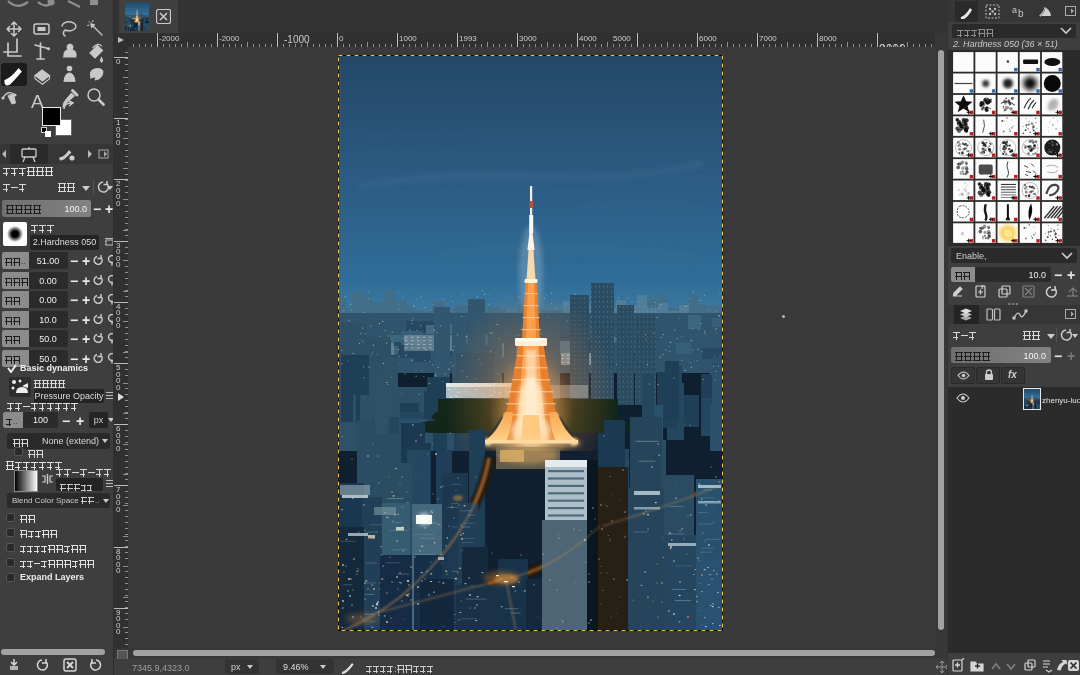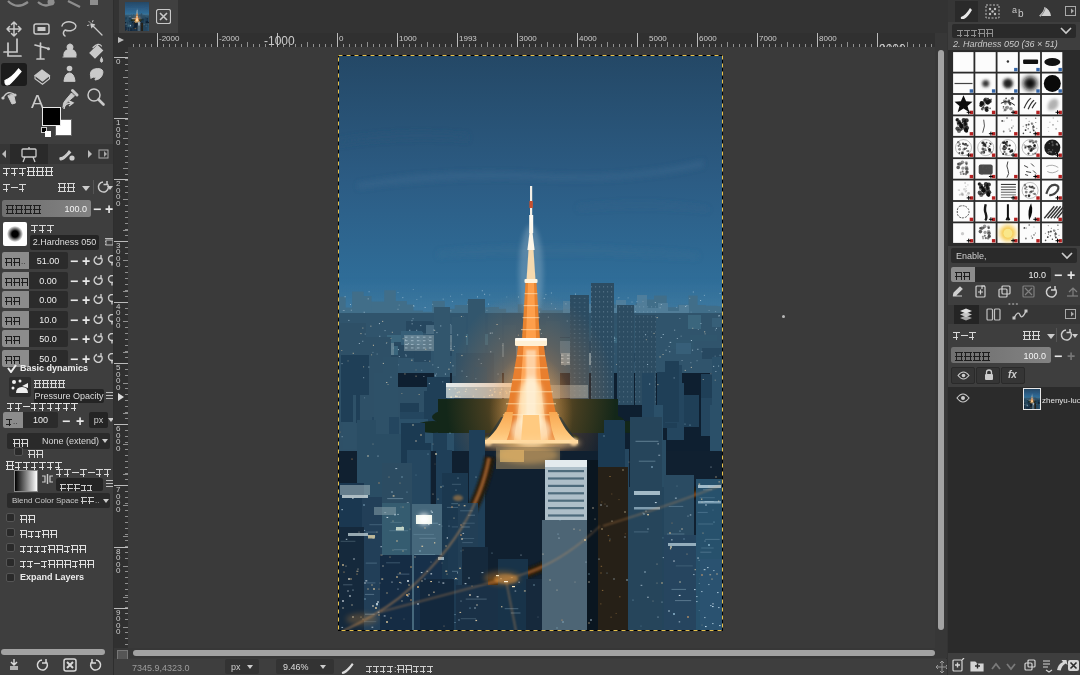--- a/index.html
+++ b/index.html
@@ -329,33 +329,33 @@
       </svg>
     </div>
 <div class="abs" style="left:128px;top:33px;width:807px;height:14px;background:#303030;overflow:hidden">
       <div class="abs" style="left:0;top:11px;width:807px;height:3px;background:repeating-linear-gradient(90deg,transparent 0,transparent 5px,#8f8f8f 5px,#8f8f8f 6px)"></div>
       <div class="abs" style="left:0;top:9px;width:807px;height:5px;background:repeating-linear-gradient(90deg,transparent 0,transparent 29px,#8f8f8f 29px,#8f8f8f 30px)"></div>
       <div class="abs" style="left:29px;top:0;width:1px;height:14px;background:#bbb"></div>
       <div class="abs" style="left:31px;top:1px;font-size:8px;color:#ccc">-2000</div>
       <div class="abs" style="left:89px;top:0;width:1px;height:14px;background:#bbb"></div>
       <div class="abs" style="left:91px;top:1px;font-size:8px;color:#ccc">-2000</div>
       <div class="abs" style="left:149px;top:0;width:1px;height:14px;background:#bbb"></div>
-      <div class="abs" style="left:136px;top:1px;font-size:12px;color:#ccc">-1000</div>
+      <div class="abs" style="left:156px;top:1px;font-size:10px;color:#ccc">-1000</div>
       <div class="abs" style="left:209px;top:0;width:1px;height:14px;background:#bbb"></div>
       <div class="abs" style="left:211px;top:1px;font-size:8px;color:#ccc">0</div>
       <div class="abs" style="left:269px;top:0;width:1px;height:14px;background:#bbb"></div>
       <div class="abs" style="left:271px;top:1px;font-size:8px;color:#ccc">1000</div>
       <div class="abs" style="left:329px;top:0;width:1px;height:14px;background:#bbb"></div>
       <div class="abs" style="left:331px;top:1px;font-size:8px;color:#ccc">1993</div>
       <div class="abs" style="left:389px;top:0;width:1px;height:14px;background:#bbb"></div>
       <div class="abs" style="left:391px;top:1px;font-size:8px;color:#ccc">3000</div>
       <div class="abs" style="left:449px;top:0;width:1px;height:14px;background:#bbb"></div>
       <div class="abs" style="left:451px;top:1px;font-size:8px;color:#ccc">4000</div>
       <div class="abs" style="left:509px;top:0;width:1px;height:14px;background:#bbb"></div>
-      <div class="abs" style="left:521px;top:1px;font-size:8px;color:#ccc">5000</div>
+      <div class="abs" style="left:485px;top:1px;font-size:8px;color:#ccc">5000</div>
       <div class="abs" style="left:569px;top:0;width:1px;height:14px;background:#bbb"></div>
       <div class="abs" style="left:571px;top:1px;font-size:8px;color:#ccc">6000</div>
       <div class="abs" style="left:629px;top:0;width:1px;height:14px;background:#bbb"></div>
       <div class="abs" style="left:631px;top:1px;font-size:8px;color:#ccc">7000</div>
       <div class="abs" style="left:689px;top:0;width:1px;height:14px;background:#bbb"></div>
       <div class="abs" style="left:691px;top:1px;font-size:8px;color:#ccc">8000</div>
       <div class="abs" style="left:749px;top:0;width:1px;height:14px;background:#bbb"></div>
       <div class="abs" style="left:751px;top:9px;font-size:12px;color:#ccc">9000</div>
     </div>
 <div class="abs" style="left:114px;top:47px;width:14px;height:601px;background:#303030;overflow:hidden">

